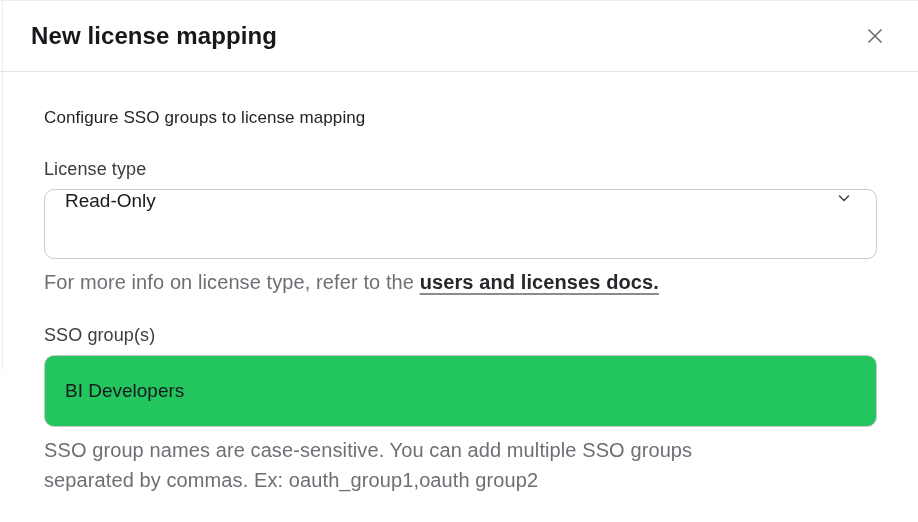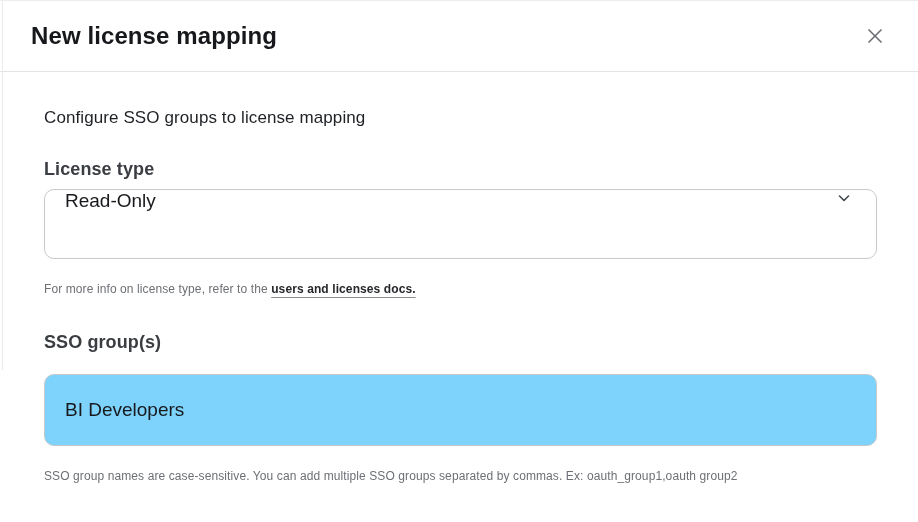--- a/index.html
+++ b/index.html
@@ -52,21 +52,21 @@
   }
   .section-heading {
     font-size: 17px;
     font-weight: 400;
     color: #1e2125;
     letter-spacing: 0.1px;
   }
   .field-label {
     margin-top: 31px;
     font-size: 18px;
-    font-weight: 700;
+    font-weight: 400;
     color: #3a3d41;
     letter-spacing: 0.1px;
   }
   .select-box {
     margin-top: 9px;
     width: 833px;
     height: 70px;
     border: 1px solid #c8c9cb;
     border-radius: 10px;
     background: #ffffff;
@@ -74,36 +74,36 @@
     align-items: flex-start;
     justify-content: space-between;
     padding: 0 24px 0 20px;
     cursor: pointer;
   }
   .select-value {
     font-size: 19px;
     color: #17191c;
   }
   .text-input {
-    margin-top: 21px;
+    margin-top: 9px;
     width: 833px;
     height: 72px;
     border: 1px solid #c8c9cb;
     border-radius: 10px;
-    background: #7dd3fc;
+    background: #22c55e;
     padding: 0 20px;
     font-family: "Liberation Sans", sans-serif;
     font-size: 19px;
     color: #17191c;
     outline: none;
     display: block;
   }
   .helper {
-    margin-top: 15px;
-    font-size: 12px;
+    margin-top: 8px;
+    font-size: 20px;
     line-height: 30px;
     color: #6c6f74;
     letter-spacing: 0.1px;
   }
   .helper-wide { max-width: 706px; }
   .helper a, .helper .doc-link {
     color: #26282c;
     font-weight: 700;
     text-decoration: underline;
     text-decoration-color: #8a8d90;

